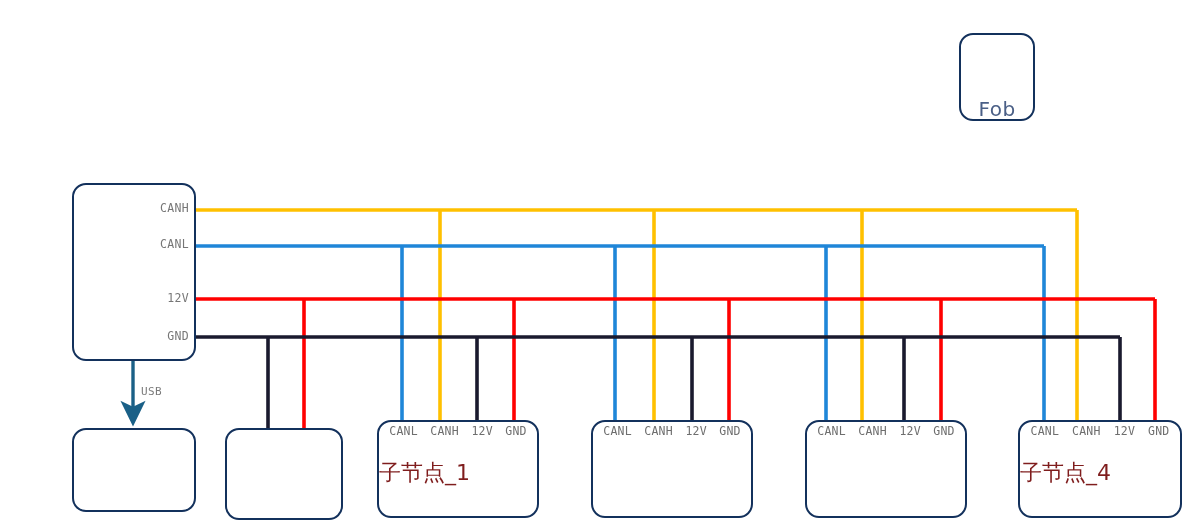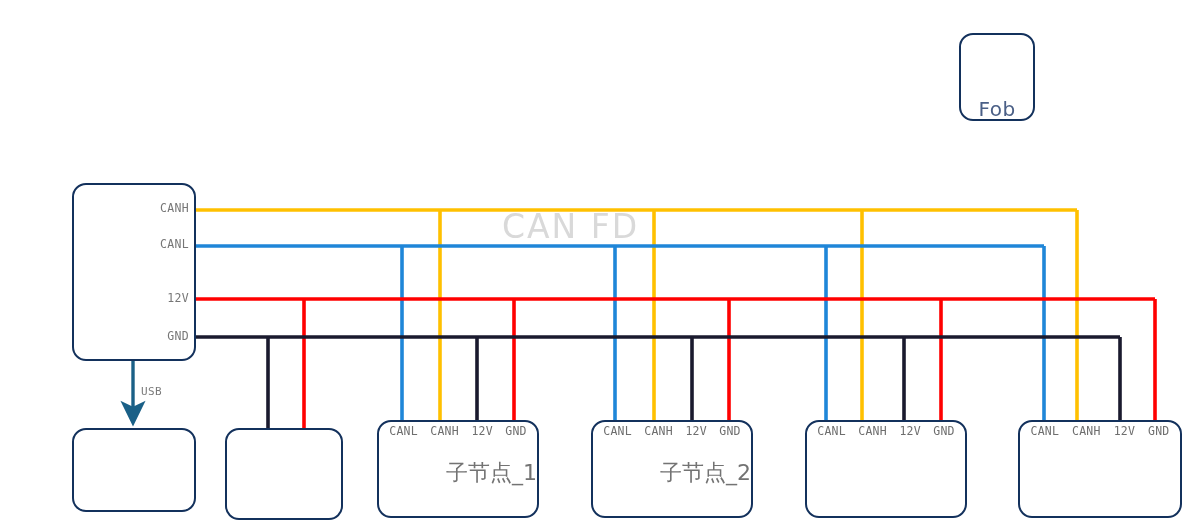--- a/index.html
+++ b/index.html
@@ -83,23 +83,23 @@
   }
   .child-pins span{
     font-size:11.5px;
     color:#6e6e6e;
     font-family:"DejaVu Sans Mono","Liberation Mono",monospace;
     letter-spacing:.2px;
   }
   .child-label{
     position:absolute;
     top:36px;left:0;right:0;
-    text-align:right;
+    text-align:left;
     font-size:22px;
-    color:#737373;
+    color:#7f1d1d;
     white-space:nowrap;
   }
   
   #usb-label{
     position:absolute;
     left:141px;top:385px;
     font-size:11px;
     color:#7a7a7a;
     font-family:"DejaVu Sans Mono","Liberation Mono",monospace;
     letter-spacing:.4px;
@@ -150,21 +150,20 @@
     <path d="M1120,337 V420" stroke="#1A1A2E" stroke-width="3.6" fill="none"></path>
 
     <defs>
       <marker id="usbArrow" markerWidth="9" markerHeight="9" refX="4.5" refY="4.5" orient="auto">
         <path d="M0.6,0.8 L8.2,4.5 L0.6,8.2 L2.4,4.5 Z" fill="#1a6087"></path>
       </marker>
     </defs>
     <path d="M133,361 V414" stroke="#1a6087" stroke-width="3.4" fill="none" marker-end="url(#usbArrow)"></path>
   </svg>
 
-  <div id="canfd-watermark">CAN FD</div>
 
   <div class="box" id="main-node">
     <div class="box-title cjk">主节点</div>
   </div>
   <div class="main-pin" style="top:201px;right:1009px;">CANH</div>
   <div class="main-pin" style="top:237px;right:1009px;">CANL</div>
   <div class="main-pin" style="top:291px;right:1009px;">12V</div>
   <div class="main-pin" style="top:329px;right:1009px;">GND</div>
 
   <div id="usb-label">USB</div>
@@ -191,34 +190,34 @@
     <div class="child-label cjk">子节点_1</div>
   </div>
 
   <div class="child-node" id="child-node-2" style="left: 591px; width: 162px;">
     <div class="child-pins">
       <span>CANL</span>
       <span>CANH</span>
       <span>12V</span>
       <span>GND</span>
     </div>
-    <div class="child-label cjk">子节点_2</div>
   </div>
 
   <div class="child-node" id="child-node-3" style="left: 805px; width: 162px;">
     <div class="child-pins">
       <span>CANL</span>
       <span>CANH</span>
       <span>12V</span>
       <span>GND</span>
     </div>
   </div>
 
   <div class="child-node" id="child-node-4" style="left: 1018px; width: 164px;">
     <div class="child-pins">
       <span>CANL</span>
       <span>CANH</span>
       <span>12V</span>
       <span>GND</span>
     </div>
+    <div class="child-label cjk">子节点_4</div>
   </div>
 
 </div>
 
 </body></html>

